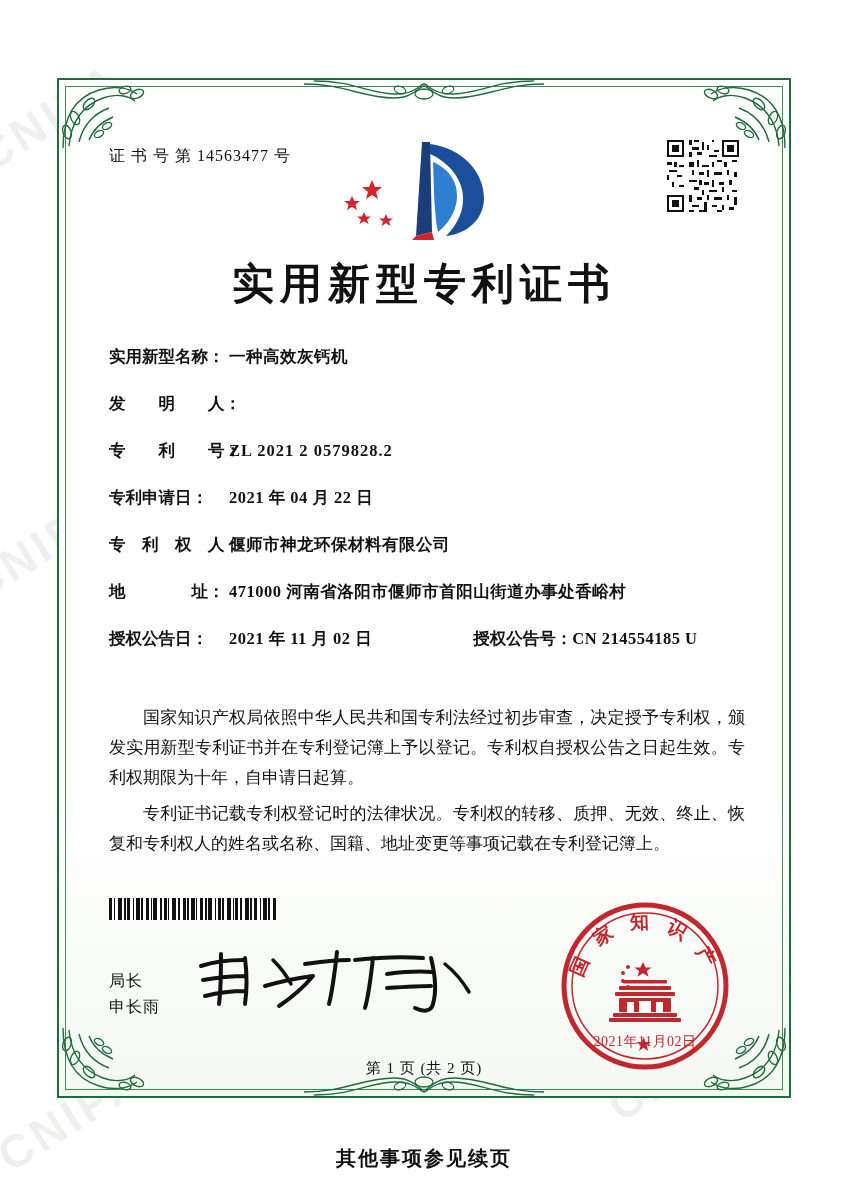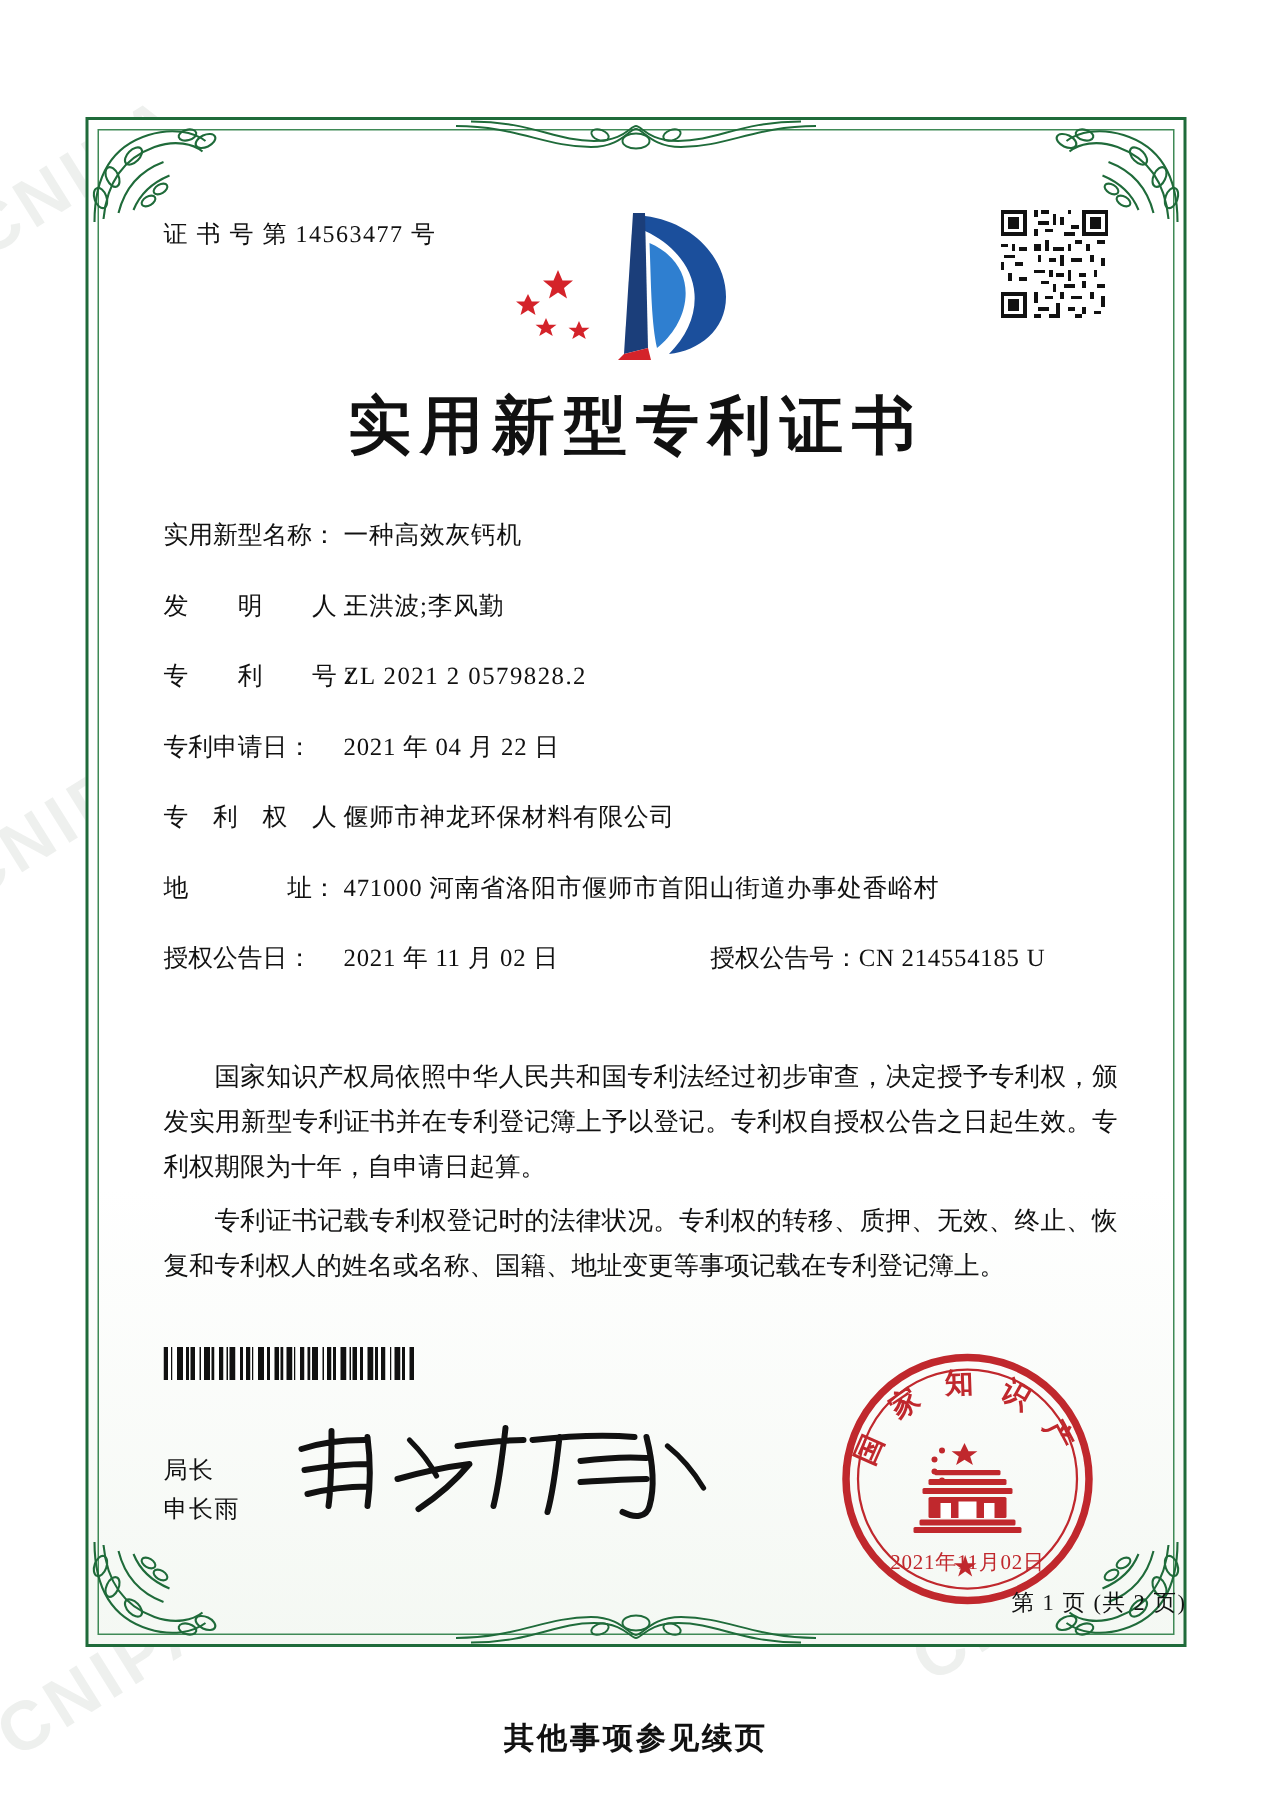--- a/index.html
+++ b/index.html
@@ -126,20 +126,21 @@
     font-weight: 700;
     letter-spacing: 6px;
     font-family: "Liberation Serif", "DejaVu Serif", serif;
   }
 
   .fields {
     position: absolute;
     left: 52px;
     right: 25px;
     top: 268px;
+    font-weight: bold;
   }
   .field {
     display: flex;
     align-items: baseline;
     margin-bottom: 25px;
     font-size: 16.5px;
   }
   .field .lbl {
     width: 120px;
     flex: 0 0 120px;
@@ -220,21 +221,21 @@
     text-align: center;
     color: #c0282d;
     font-size: 14px;
     letter-spacing: 0.5px;
   }
 
   .page-no {
     position: absolute;
     left: 0; right: 0;
     bottom: 20px;
-    text-align: right;
+    text-align: center;
     font-size: 15px;
     letter-spacing: 1px;
   }
 
   .footnote {
     position: absolute;
     left: 0; right: 0;
     top: 1145px;
     text-align: center;
     font-size: 20px;
@@ -437,21 +438,20 @@
 
     <div class="fields">
 
       <div class="field">
         <span class="lbl">实用新型名称：</span>
         <span class="val">一种高效灰钙机</span>
       </div>
 
       <div class="field">
         <span class="lbl">发　　明　　人：</span>
-        <span class="val">王洪波;李风勤</span>
       </div>
 
       <div class="field">
         <span class="lbl">专　　利　　号：</span>
         <span class="val mono">ZL 2021 2 0579828.2</span>
       </div>
 
       <div class="field">
         <span class="lbl">专利申请日：</span>
         <span class="val">2021 年 04 月 22 日</span>

